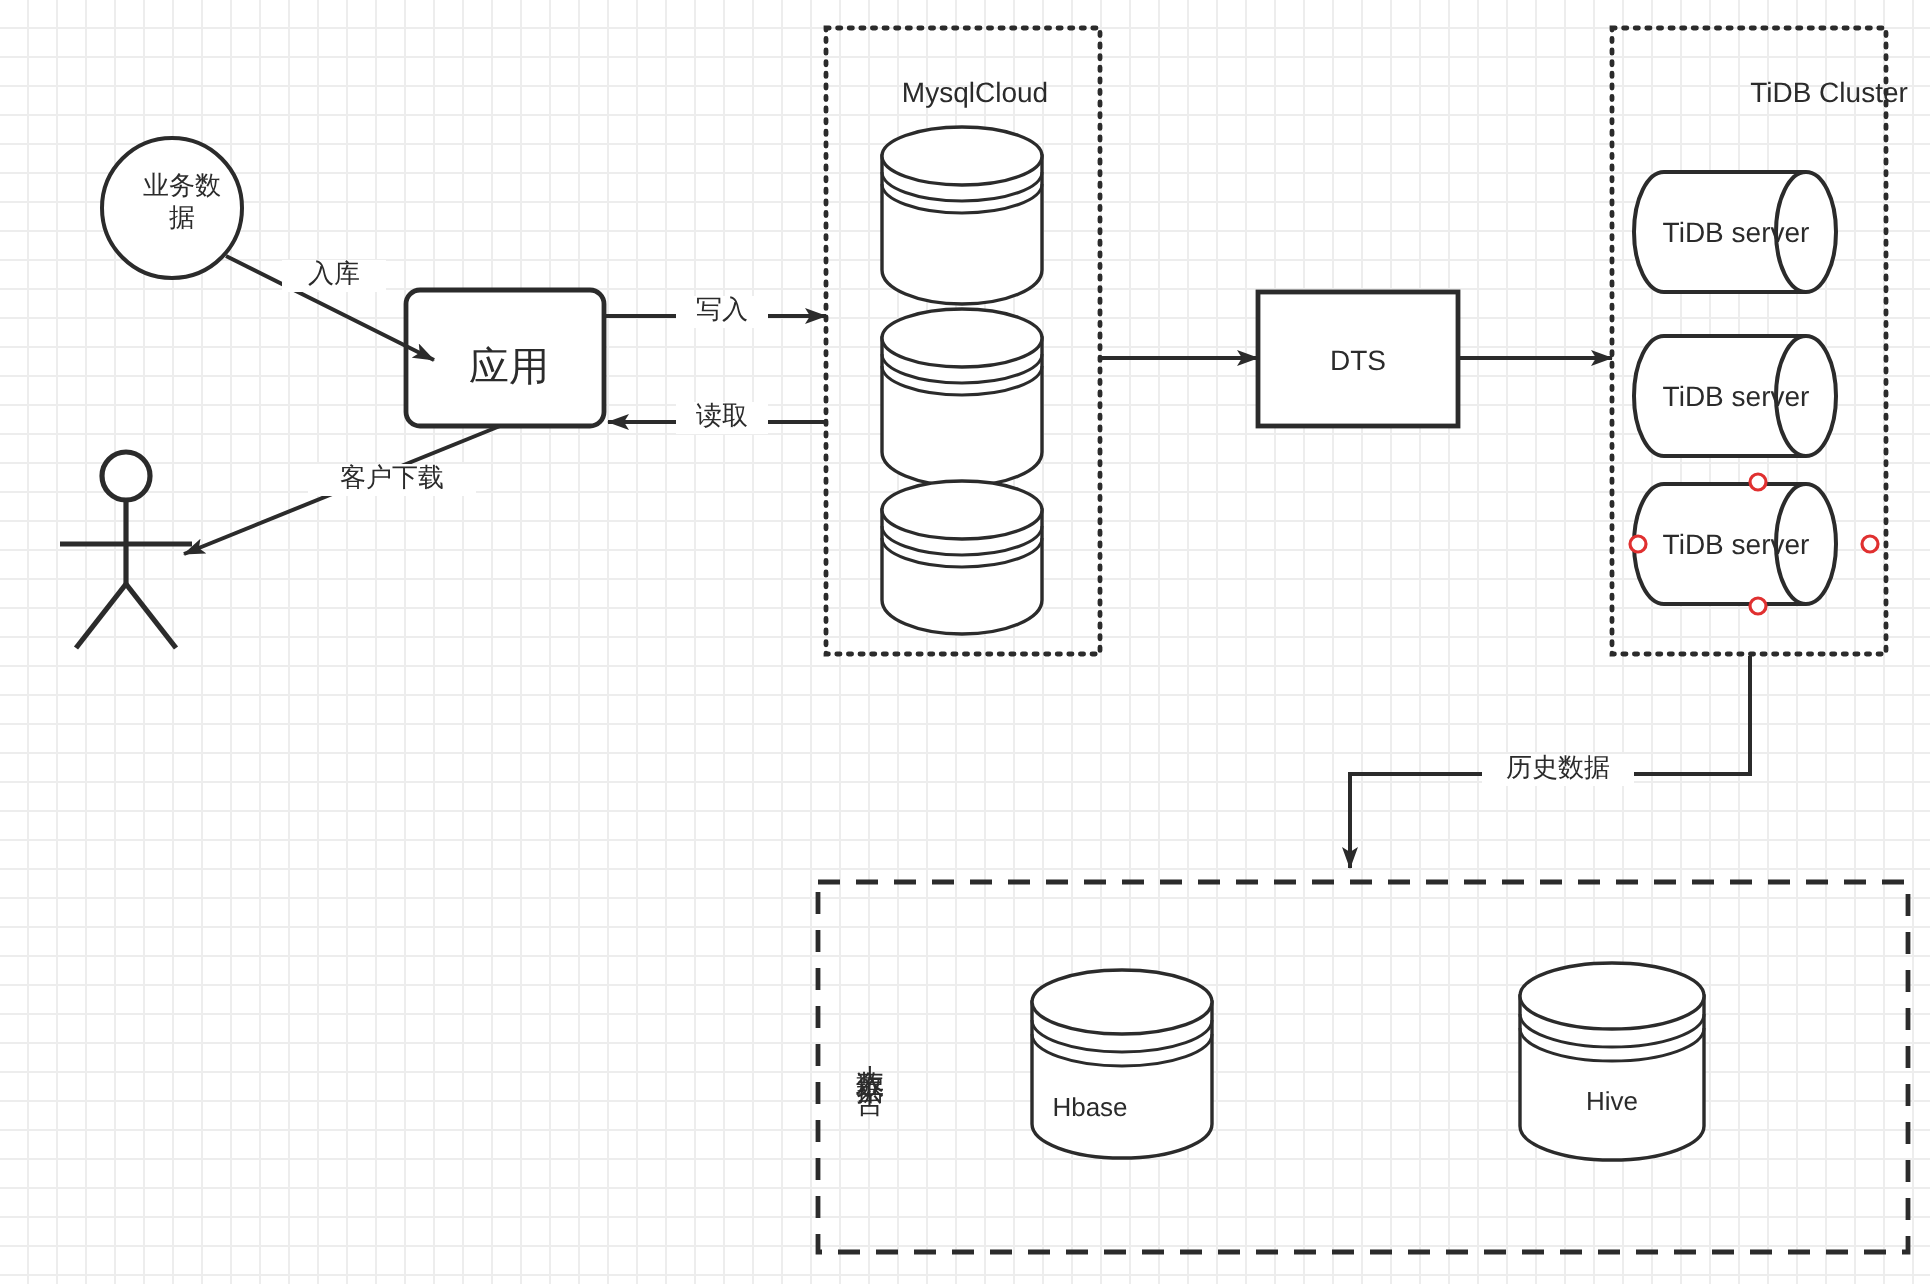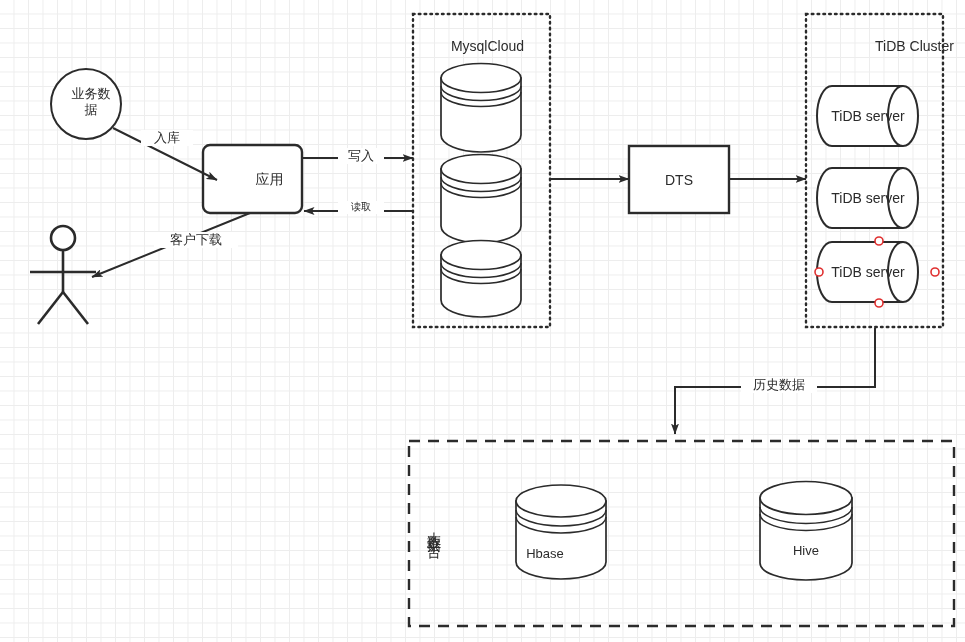--- a/index.html
+++ b/index.html
@@ -173,41 +173,41 @@
     <line x1="550" y1="179" x2="629" y2="179" stroke="#2b2b2b" stroke-width="2" marker-end="url(#arrow)"></line>
 
     <line x1="729" y1="179" x2="806" y2="179" stroke="#2b2b2b" stroke-width="2" marker-end="url(#arrow)"></line>
 
     <path d="M875,328 L875,387 L675,387 L675,434" fill="none" stroke="#2b2b2b" stroke-width="2" marker-end="url(#arrow)"></path>
   </svg>
 
   <div class="lbl lbl-cjk" style="left:51px; top:86px; width:80px;"><span>业务数</span>
 <span>据</span></div>
 
-  <div class="lbl lbl-cjk" style="left:199px; top:171px; width:99px; font-size:14px;padding-left:21px;">应用</div>
+  <div class="lbl lbl-cjk" style="left:205px; top:171px; width:99px; font-size:20px;">应用</div>
 
   <div class="lbl" style="left:629px; top:172px; width:100px; font-size:14px;">DTS</div>
 
   <div class="lbl" style="left:413px; top:38px; width:149px; font-size:14px;">MysqlCloud</div>
 
   <div class="lbl" style="left:846px; top:38px; width:137px; font-size:14px;text-align:center;">TiDB Cluster</div>
 
   <div class="lbl" style="left:822px; top:108px; width:92px; font-size:14px;">TiDB server</div>
   <div class="lbl" style="left:822px; top:190px; width:92px; font-size:14px;">TiDB server</div>
   <div class="lbl" style="left:822px; top:264px; width:92px; font-size:14px;">TiDB server</div>
 
   <div class="lbl lbl-cjk vert-lbl" style="left:425px; top:468px; height:120px;">大数据平台</div>
 
   <div class="lbl" style="left:500px; top:546px; width:90px; font-size:13px;">Hbase</div>
   <div class="lbl" style="left:761px; top:543px; width:90px; font-size:13px;">Hive</div>
 
   <div class="lbl lbl-cjk edge-lbl" style="left:141px; top:130px; width:46px; font-size:13px;">入库</div>
 
   <div class="lbl lbl-cjk edge-lbl" style="left:338px; top:148px; width:40px; font-size:13px;">写入</div>
 
-  <div class="lbl lbl-cjk edge-lbl" style="left:338px; top:201px; width:40px; font-size:10px;">读取</div>
+  <div class="lbl lbl-cjk edge-lbl" style="left:338px; top:201px; width:40px; font-size:13px;">读取</div>
 
   <div class="lbl lbl-cjk edge-lbl" style="left:154px; top:232px; width:78px; font-size:13px;text-align:center;">客户下载</div>
 
   <div class="lbl lbl-cjk edge-lbl" style="left:741px; top:377px; width:70px; font-size:13px;">历史数据</div>
 
 
 </div>
 
 </body></html>

